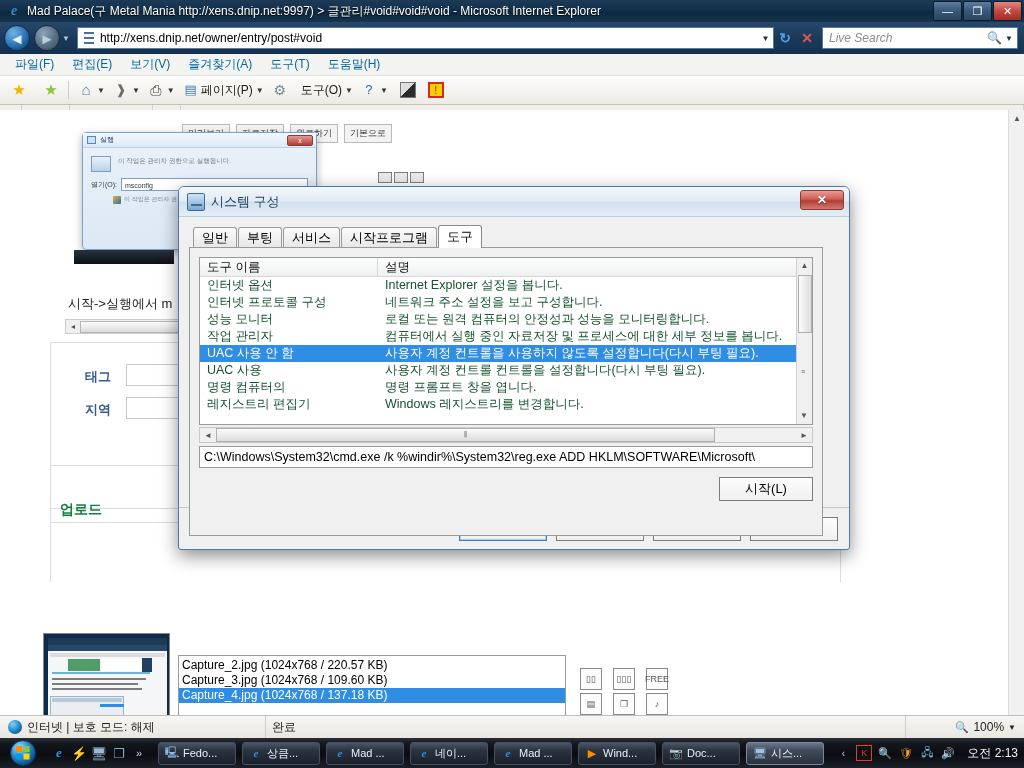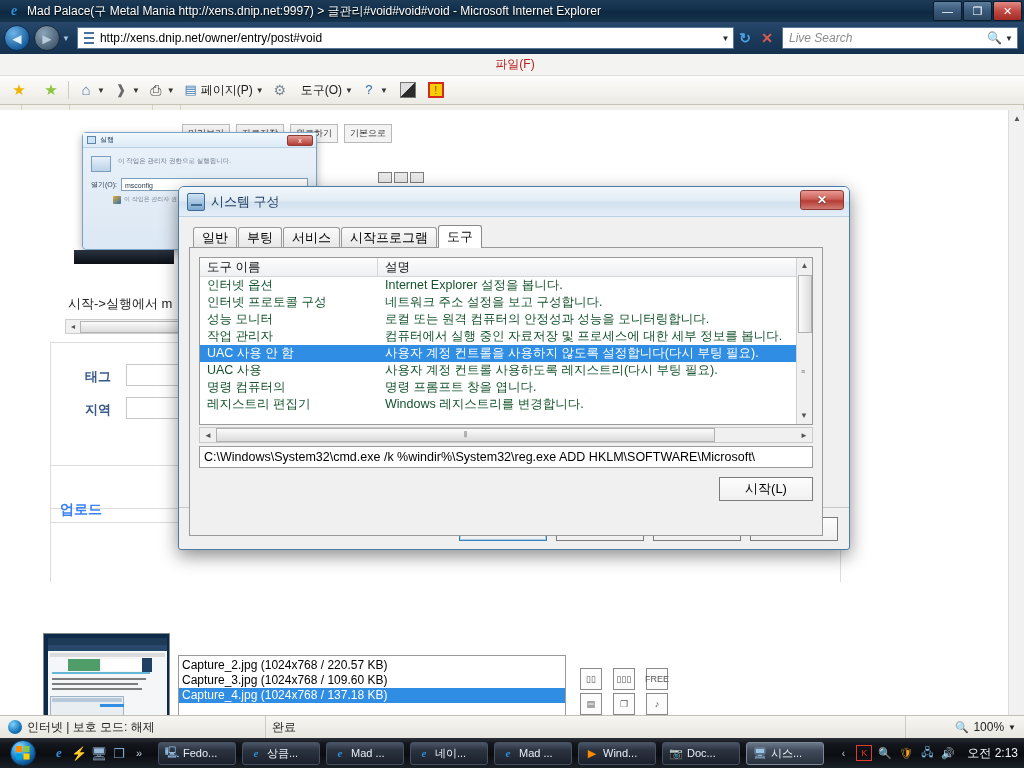--- a/index.html
+++ b/index.html
@@ -51,32 +51,32 @@
     border:1px solid #5b7896; display:flex; align-items:center; min-width:0;
   }
   #addr-icon{ width:16px;height:16px; margin:0 3px 0 3px; flex:none;
     display:flex;flex-direction:column;justify-content:space-between;padding:2px 3px;}
   #addr-icon i{ display:block; height:2px; background:#4a6f9c; }
   #addr-text{ flex:1; font-size:12px; color:#000; white-space:nowrap; overflow:hidden; }
   #addr-drop{ width:15px; text-align:center; color:#2a2a2a; font-size:8px; }
   .iconbtn{ width:22px;height:24px; display:flex;align-items:center;justify-content:center;
     font-size:14px; font-weight:bold; }
   #search-box{
-    width:236px;height:22px;margin:0 6px 0 4px; background:#fff;
+    width:196px;height:22px;margin:0 6px 0 4px; background:#fff;
     border:1px solid #5b7896; display:flex; align-items:center; flex:none;
   }
   #search-text{ flex:1; font-style:italic; color:#8c8c8c; font-size:12px; padding-left:6px; }
   #search-mag{ color:#2f6ea8; font-size:12px; padding-right:3px; }
   #search-drop{ color:#2a2a2a; font-size:8px; padding-right:4px; }
 
   
   #ie-menubar{
     position:absolute; left:0; top:54px; width:1024px; height:22px;
     background:#f3f3f1; border-bottom:1px solid #e2e2dd;
-    display:flex; align-items:center; padding-left:6px; color:#b91c1c;flex-direction:column;
+    display:flex; align-items:center; padding-left:6px; color:#0369a1;
   }
   #ie-menubar span{ padding:2px 9px; font-size:12px; }
 
   
   #ie-cmdbar{
     position:absolute; left:0; top:76px; width:1024px; height:29px;
     background:linear-gradient(to bottom,#fdfdfc,#eceae3);
     border-bottom:1px solid #c6c2b6;
     display:flex; align-items:center; padding-left:8px; gap:2px;
   }
@@ -109,21 +109,21 @@
     overflow:hidden;
   }
 
   
   .vline{ position:absolute; width:1px; background:#dcdcdc; }
   .hline{ position:absolute; height:1px; background:#dcdcdc; }
 
   .field-label{ color:#3a5a8c; font-weight:bold; font-size:13px; }
   .field-box{ background:#fff; border:1px solid #c8c8c8; height:22px; }
 
-  #upload-title{ font-size:14px; font-weight:bold; color:#3b82f6; }
+  #upload-title{ font-size:14px; font-weight:bold; color:#15803d; }
 
   #thumb{
     position:absolute; left:43px; top:523px; width:127px; height:96px;
     border:1px solid #888; background:#0c2a4a; overflow:hidden;
   }
 
   #filelist{
     position:absolute; left:178px; top:548px; width:388px; height:93px;
     background:#fff; border:1px solid #9a9a9a; border-top:none; overflow:hidden;
     font-size:12px; color:#000;
@@ -526,21 +526,21 @@
         <div class="tt-row">
           <div class="n">작업 관리자</div>
           <div class="d">컴퓨터에서 실행 중인 자료저장 및 프로세스에 대한 세부 정보를 봅니다.</div>
         </div>
         <div class="tt-row sel">
           <div class="n">UAC 사용 안 함</div>
           <div class="d">사용자 계정 컨트롤을 사용하지 않도록 설정합니다(다시 부팅 필요).</div>
         </div>
         <div class="tt-row">
           <div class="n">UAC 사용</div>
-          <div class="d">사용자 계정 컨트롤 사용하도록 레지스트리(다시 부팅 필요).</div>
+          <div class="d">사용자 계정 컨트롤 컨트롤을 설정합니다(다시 부팅 필요).</div>
         </div>
         <div class="tt-row">
           <div class="n">명령 컴퓨터의</div>
           <div class="d">명령 프롬프트 창을 엽니다.</div>
         </div>
         <div class="tt-row">
           <div class="n">레지스트리 편집기</div>
           <div class="d">Windows 레지스트리를 변경합니다.</div>
         </div>
 

